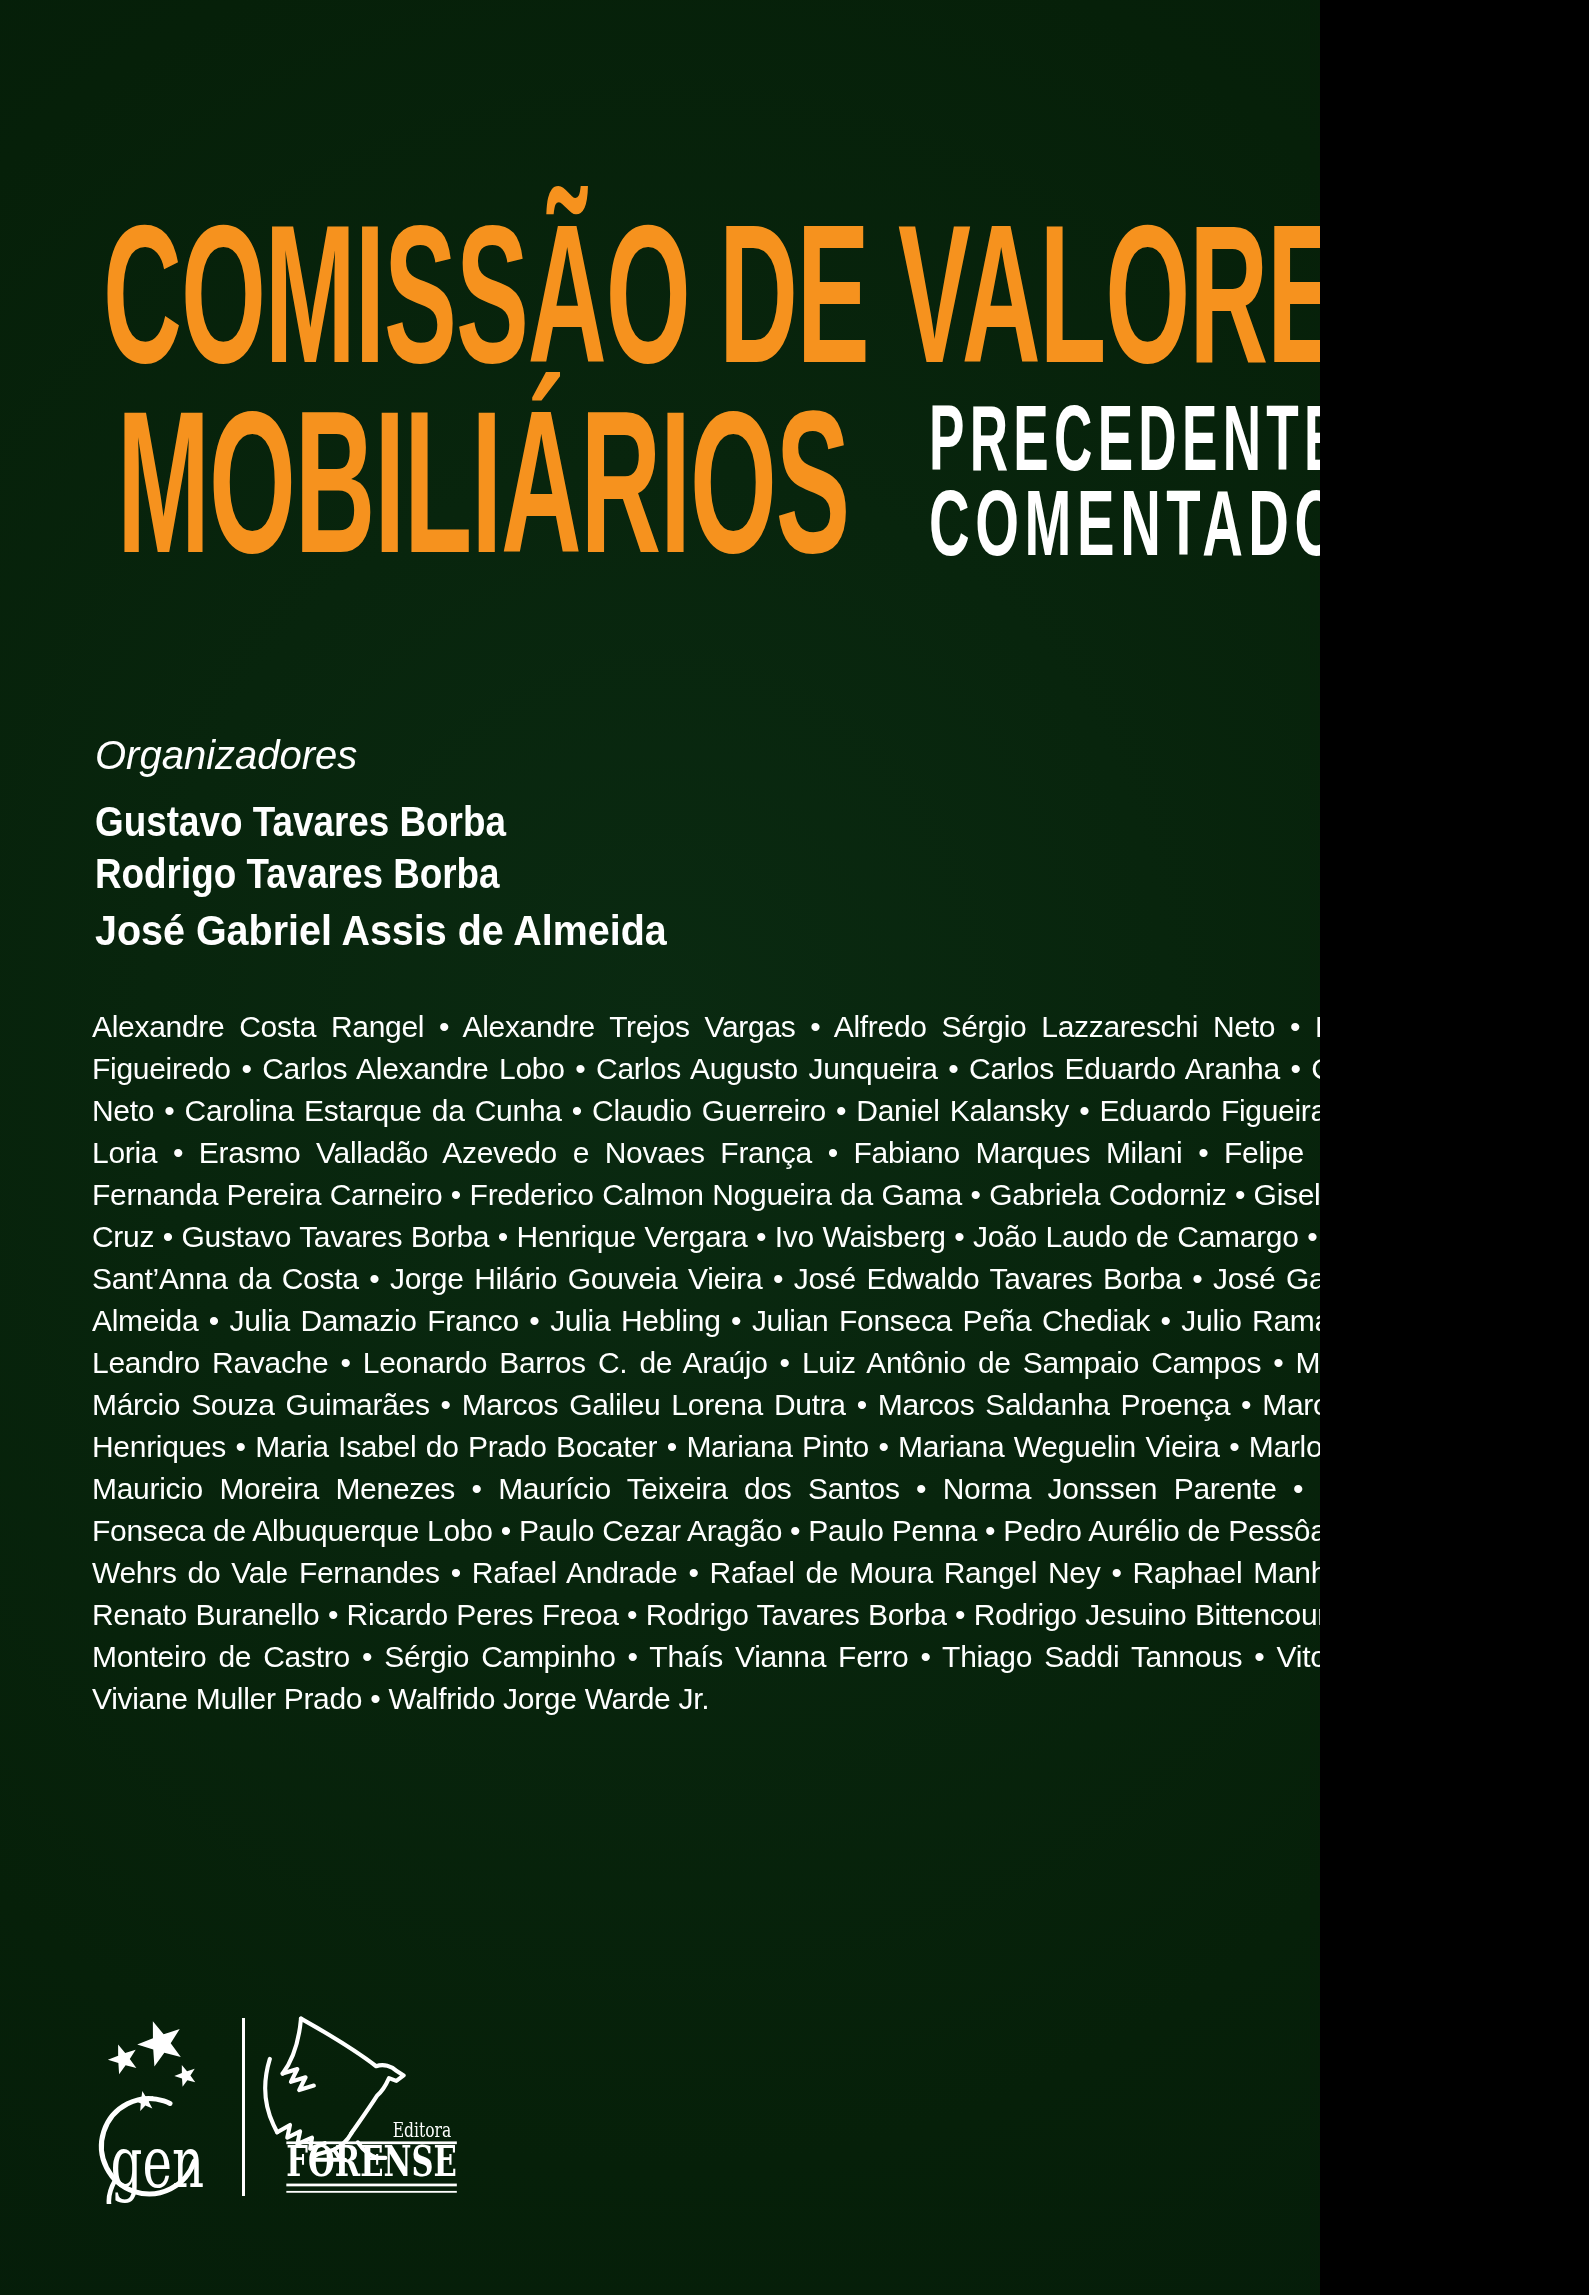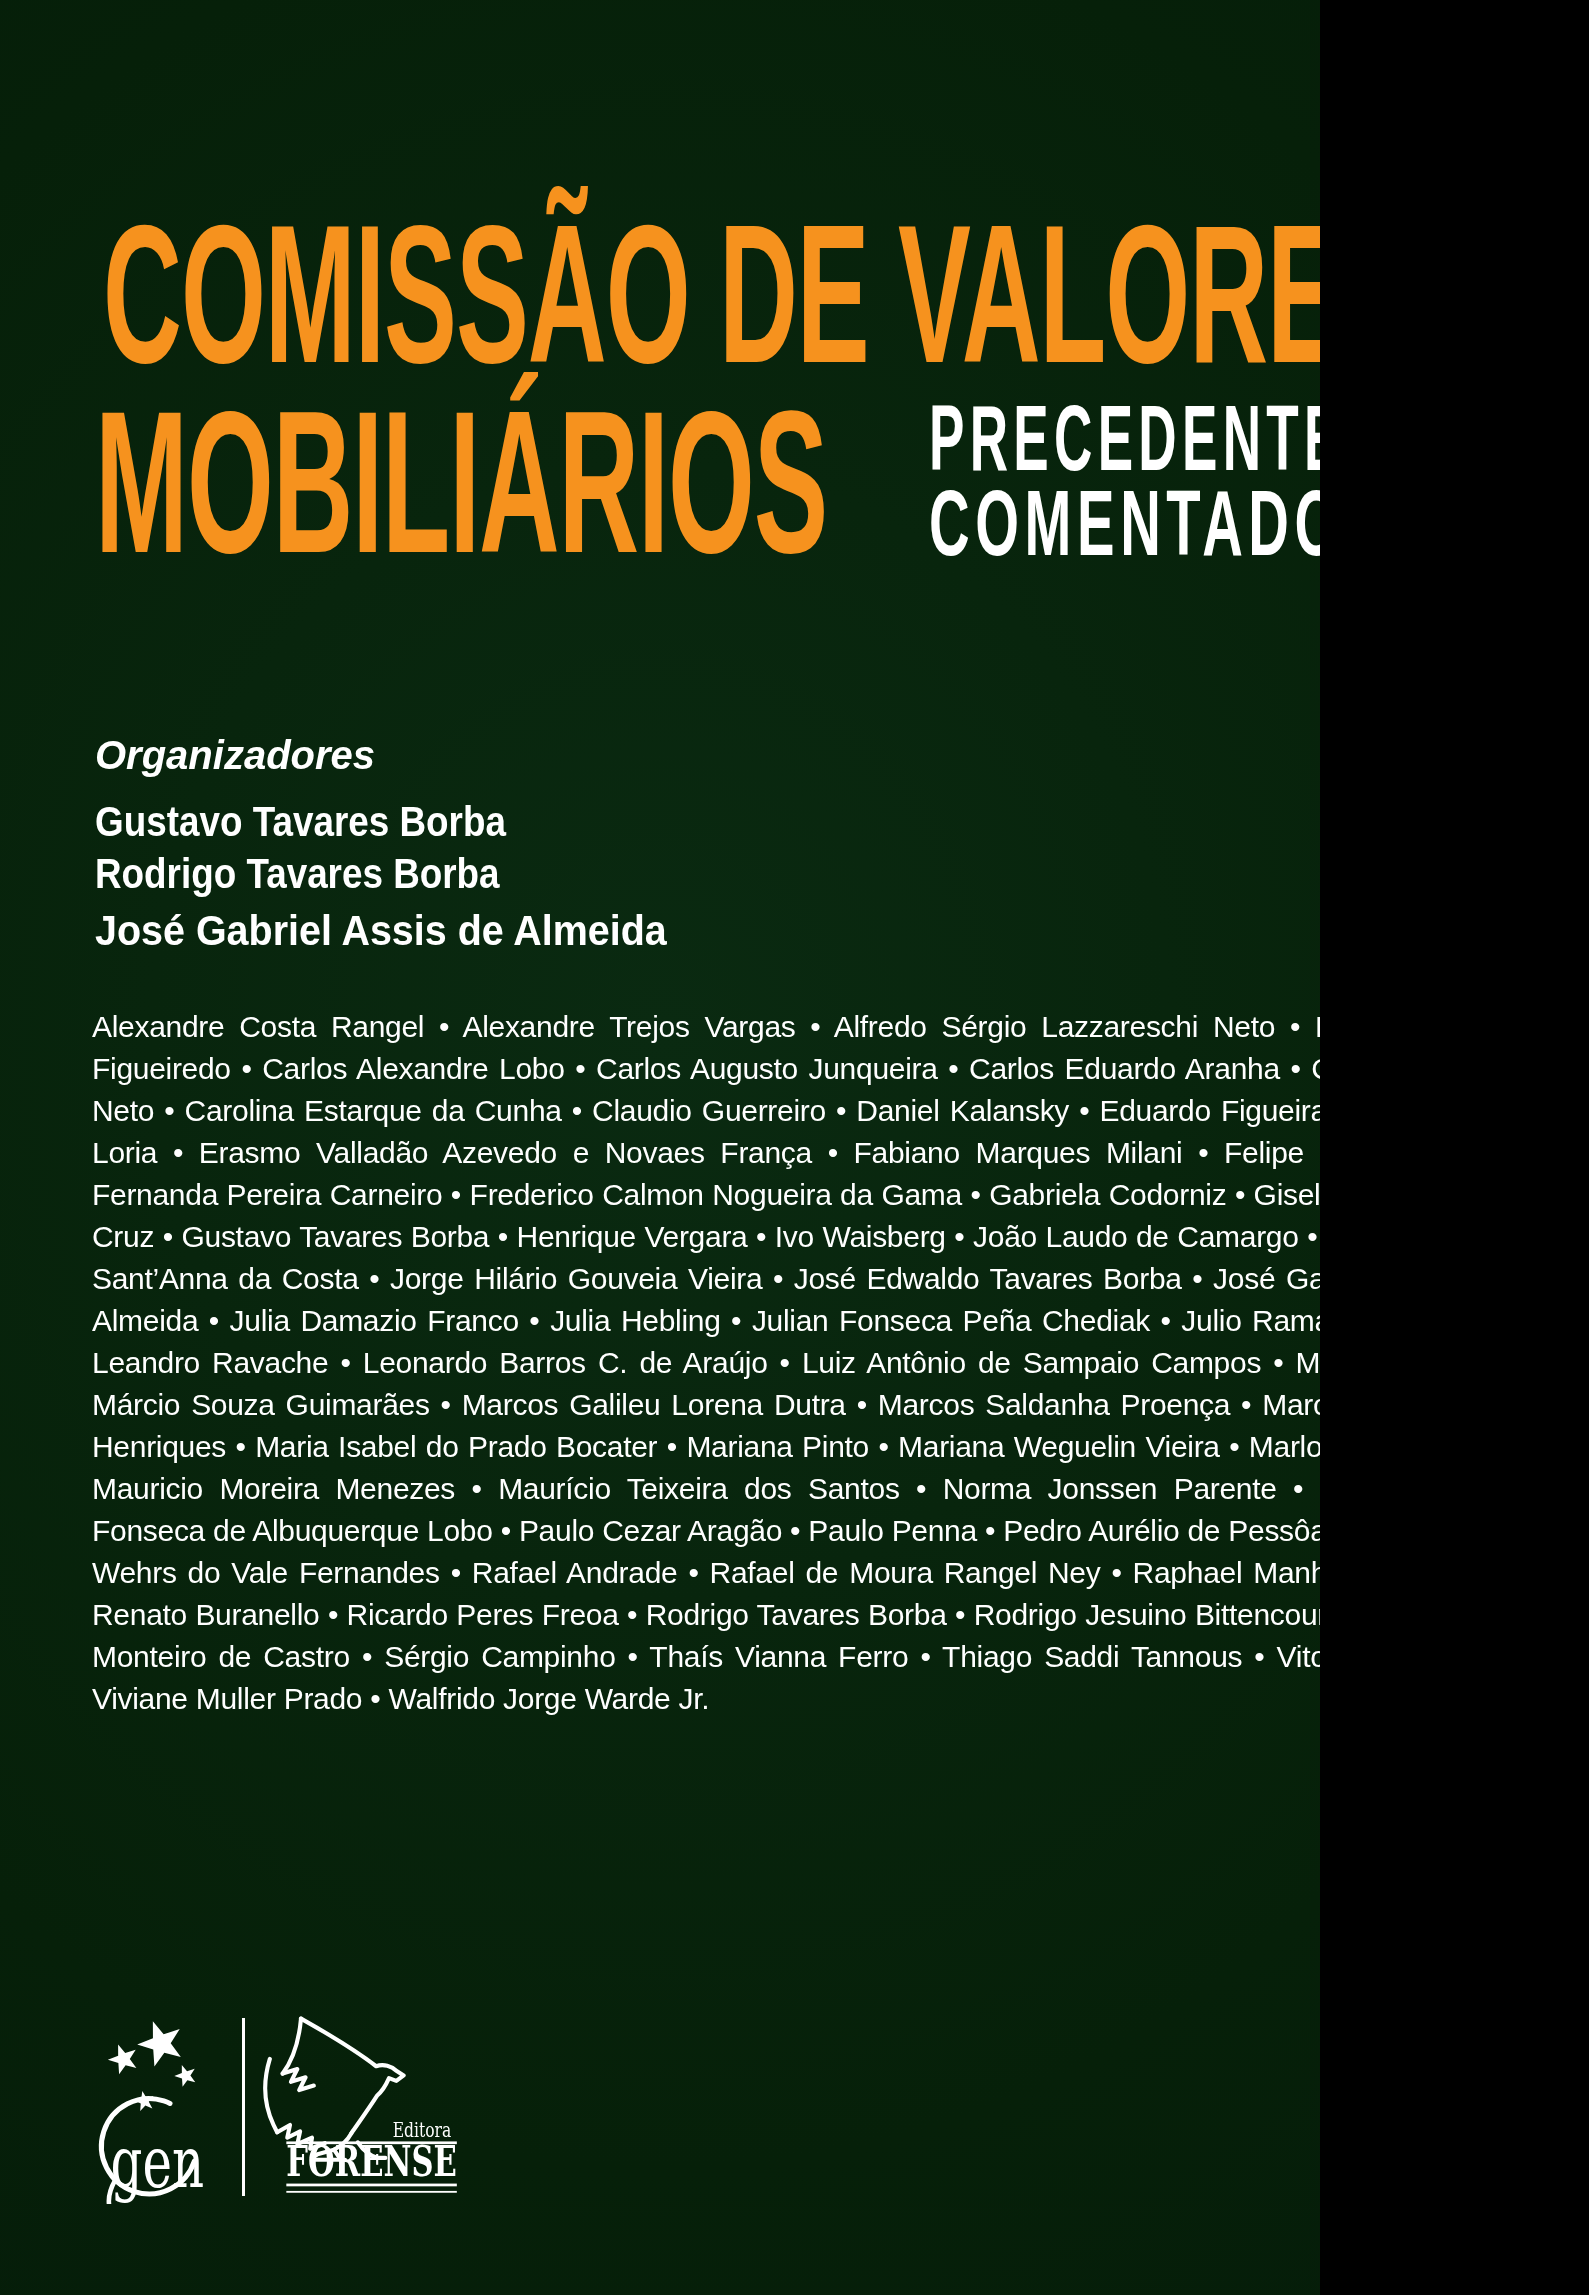--- a/index.html
+++ b/index.html
@@ -48,32 +48,32 @@
   svg text{fill:#FFFFFF;}
 </style>
 </head>
 <body>
 
 <div id="cover">
 
   <div class="abs" style="left:103px;top:197px;">
     <span class="fit title-line" style="font-size: 196px; transform: scaleX(0.557911);">COMISSÃO DE VALORES</span>
   </div>
-  <div class="abs" style="left:95px;top:380px;">
+  <div class="abs" style="left:117px;top:380px;">
     <span class="fit title-line" style="font-size: 203px; transform: scaleX(0.550035);">MOBILIÁRIOS</span>
   </div>
 
   <div class="abs" style="left:929px;top:392px;">
     <span class="fit subtitle-line" style="font-size: 92px; transform: scaleX(0.576744);">PRECEDENTES</span>
   </div>
   <div class="abs" style="left:929px;top:477px;">
     <span class="fit subtitle-line" style="font-size: 92px; transform: scaleX(0.611043);">COMENTADOS</span>
   </div>
 
-  <div class="abs org-label" style="left:95px;top:735px;font-weight:bold;">Organizadores</div>
+  <div class="abs org-label" style="left:95px;top:735px;">Organizadores</div>
   <div class="abs" style="left:95px;top:788px;margin-top:12px;">
     <span class="fit org-name" style="transform: scaleX(0.85687);">Gustavo Tavares Borba</span>
   </div>
   <div class="abs" style="left:95px;top:852px;">
     <span class="fit org-name" style="transform: scaleX(0.856589);">Rodrigo Tavares Borba</span>
   </div>
   <div class="abs" style="left:95px;top:909px;">
     <span class="fit org-name" style="transform: scaleX(0.917768);">José Gabriel Assis de Almeida</span>
   </div>
 

